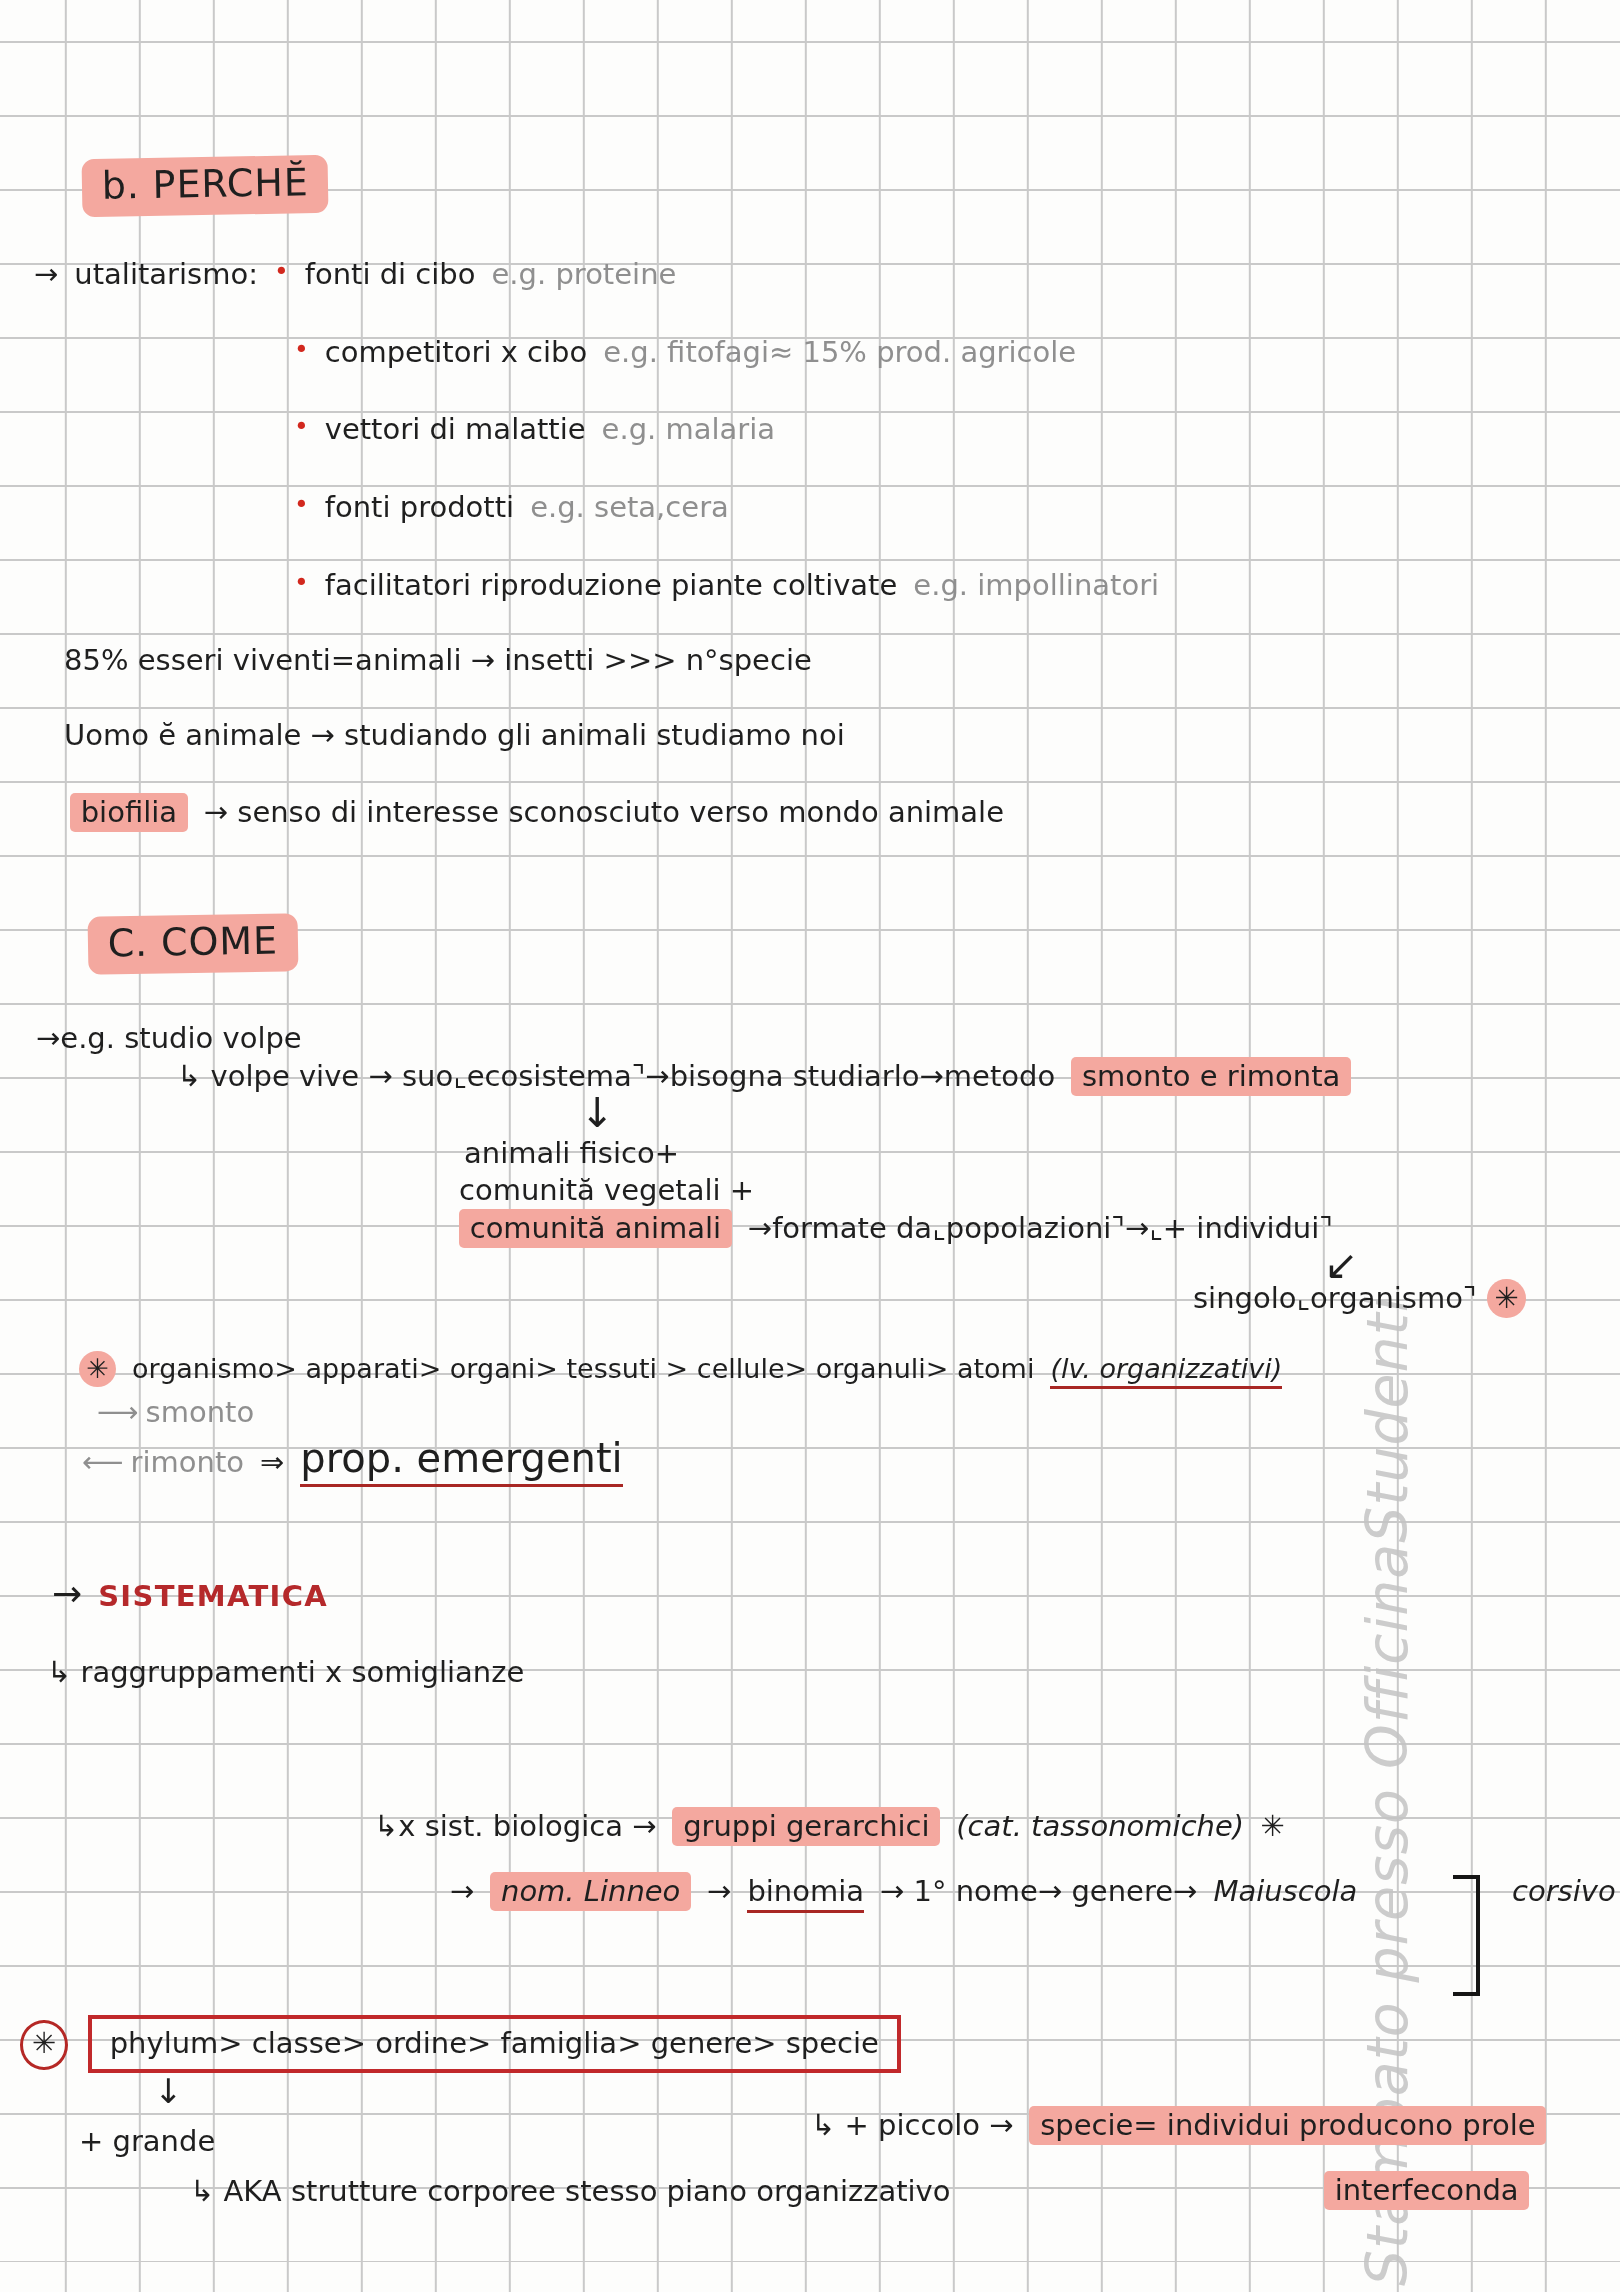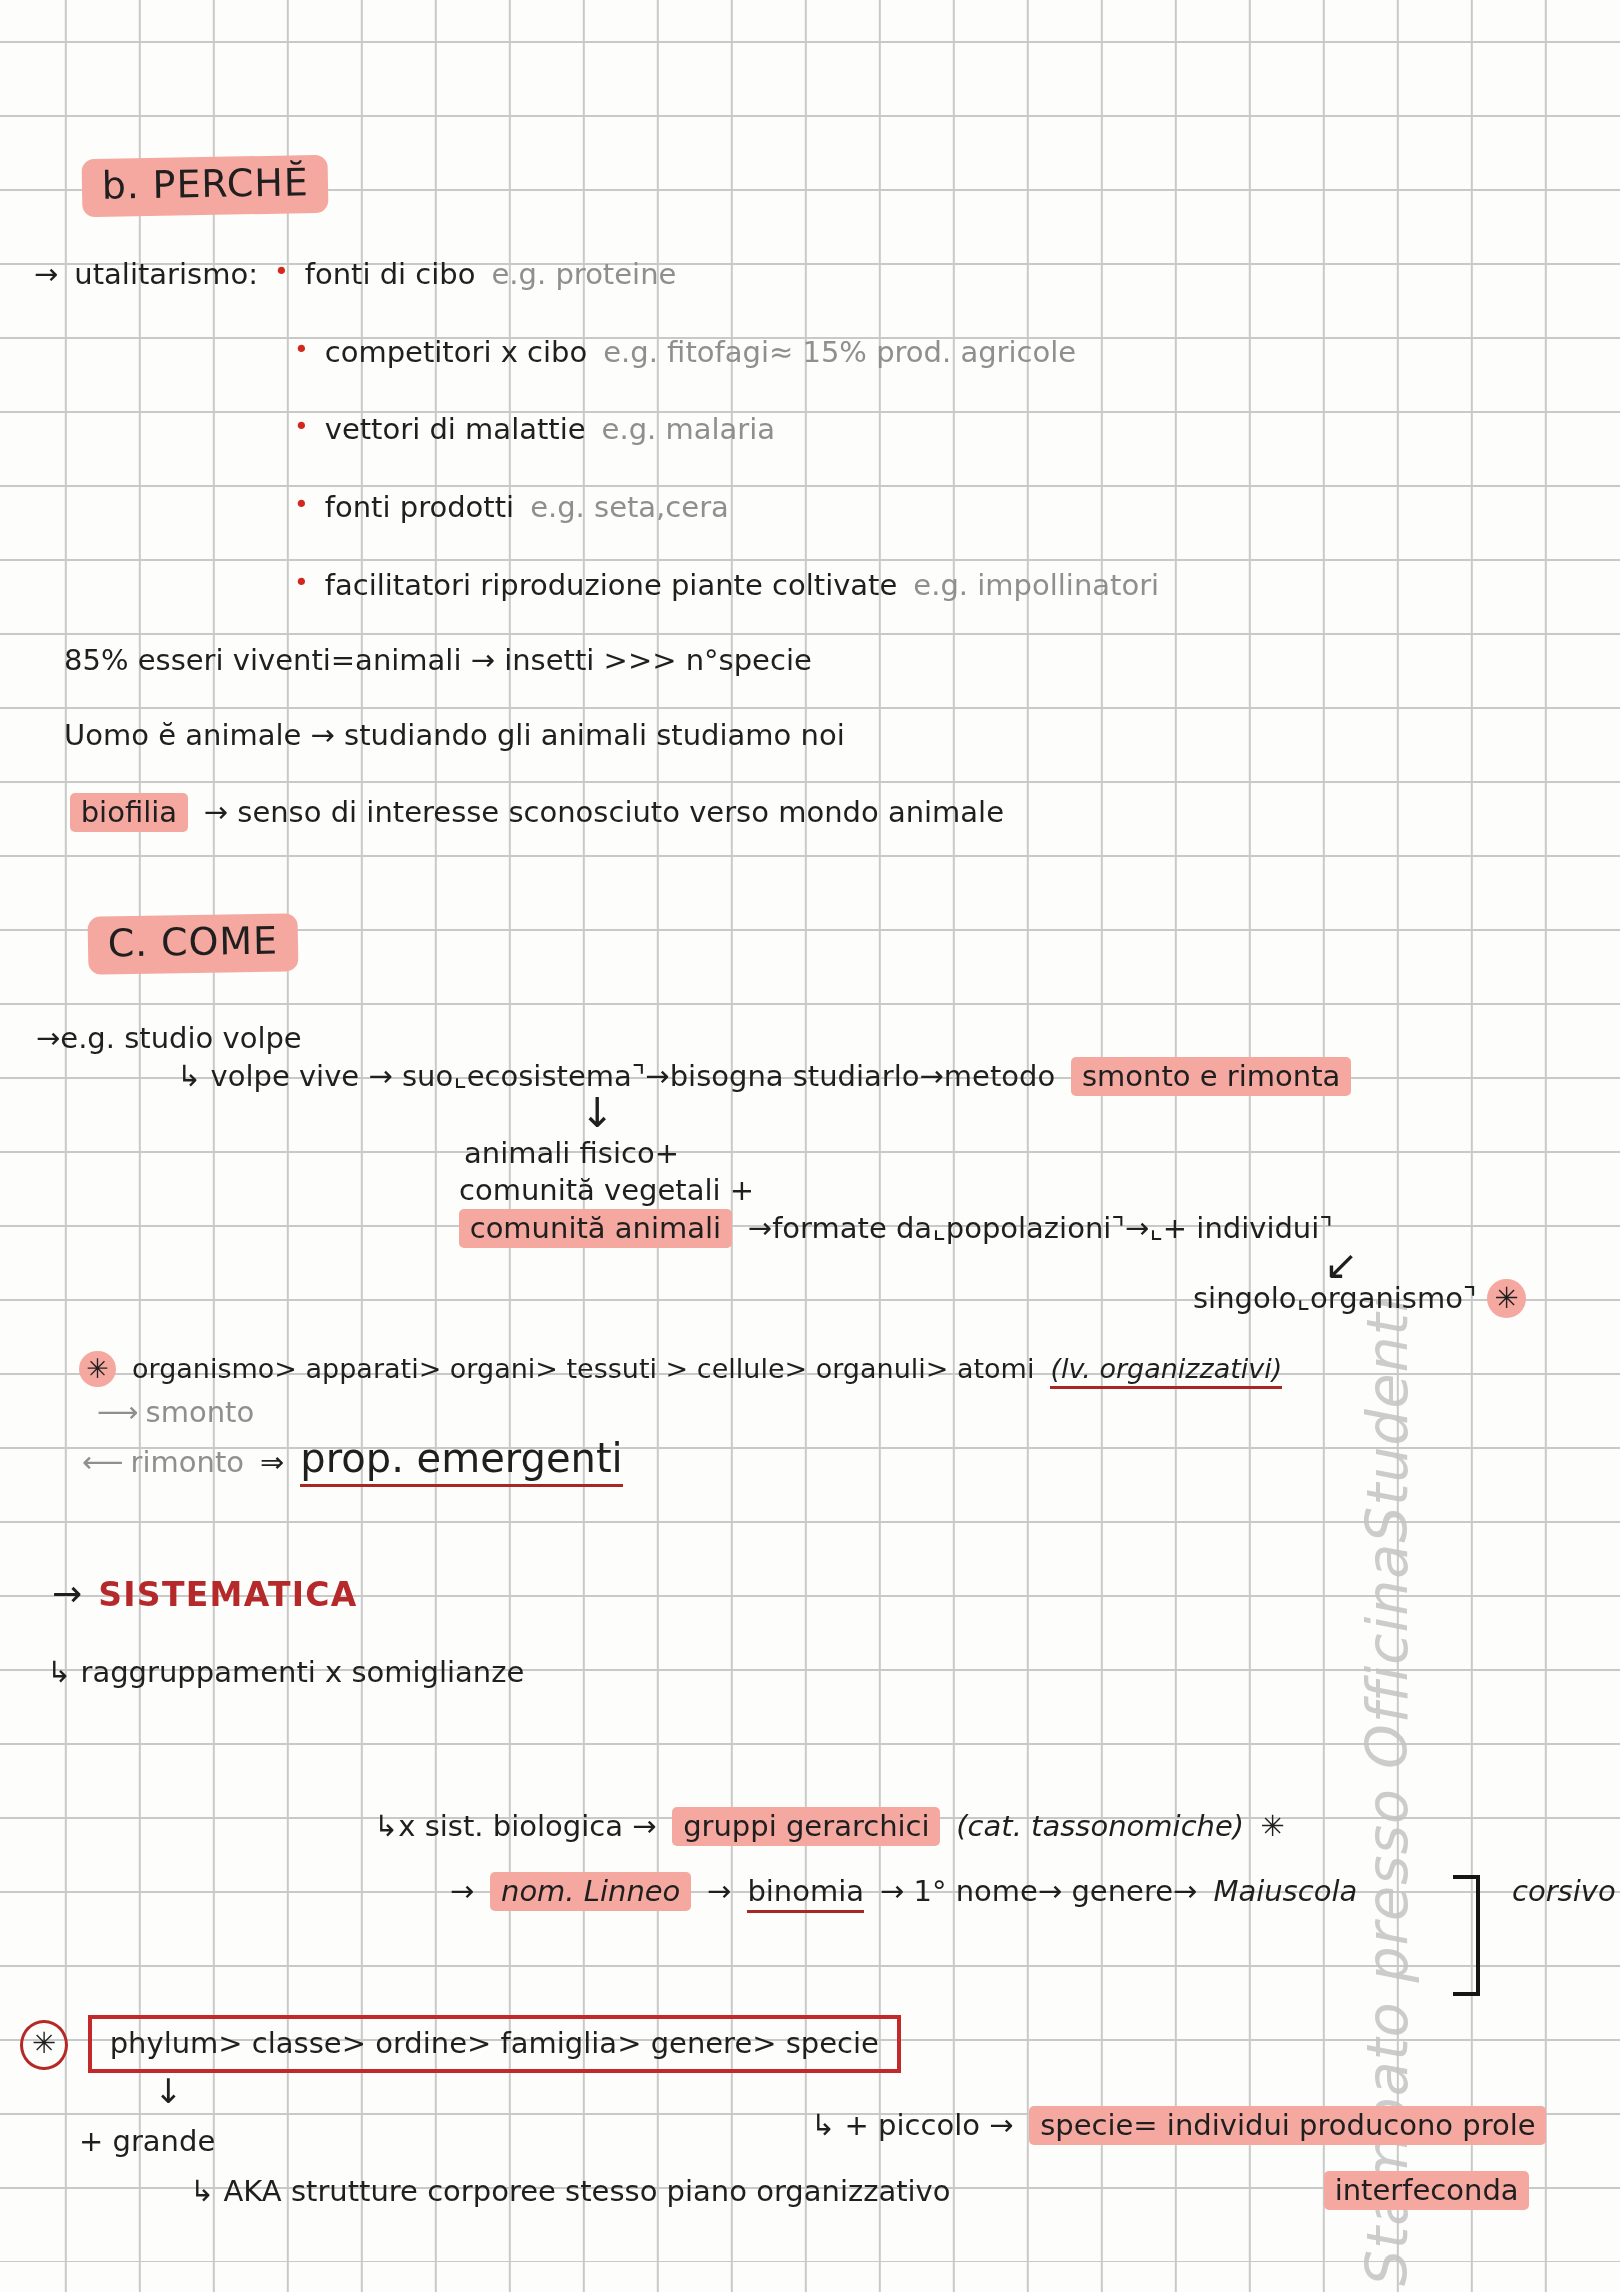--- a/index.html
+++ b/index.html
@@ -18,21 +18,21 @@
   }
   .line{position:absolute;display:flex;align-items:baseline;gap:16px;white-space:nowrap;z-index:2;}
   .seg{display:inline-block;}
   .gray{color:#8f8f8f;}
   .bullet{color:#d2281e;font-size:25px;transform:translateY(-3.6px);}
   .hl{background:#f4a89f;border-radius:5px;padding:1.8px 10.7px 3.6px;}
   .hl-title{background:#f4a89f;border-radius:12.5px;padding:5.4px 19.7px 9px;transform:rotate(-1deg);}
   .hl-dot{background:#f4a89f;border-radius:50%;padding:1.8px 7.2px 3.6px;}
   .ulred{border-bottom:3.6px solid #a82724;padding-bottom:2.7px;}
   .italic{font-style:italic;}
-  .red-title{color:#b5292b;font-weight:bold;letter-spacing:1.3px;font-size:33px;}
+  .red-title{color:#b5292b;font-weight:bold;letter-spacing:1.3px;font-size:29px;}
   .title-font{font-size:38px;letter-spacing:0.9px;}
   .arrow-big{font-size:41px;}
   .box-red{border:4.5px solid #c1292b;padding:7.2px 18px 9px;}
   .circ{border:3.6px solid #b52825;border-radius:50%;padding:3.6px 9px 7.2px;}
   .bracket{position:absolute;left:1453px;top:1875px;width:23px;height:113px;
     border-top:4.5px solid #151515;border-right:4.5px solid #151515;border-bottom:4.5px solid #151515;z-index:2;}
   .watermark{
     position:absolute;left:1354px;top:2286px;
     transform:rotate(-90deg);transform-origin:0 0;
     font-style:italic;font-size:57px;color:#c4c4c4;opacity:.85;

